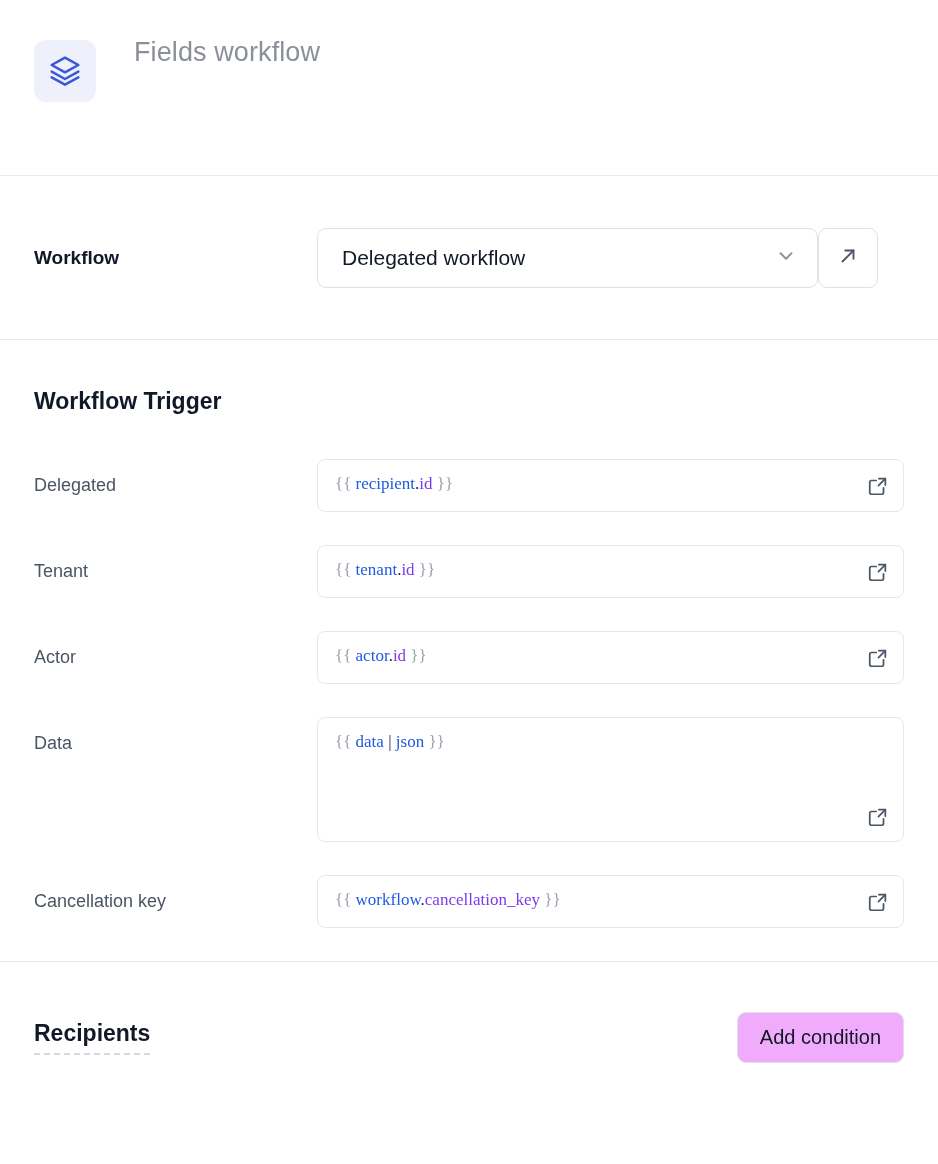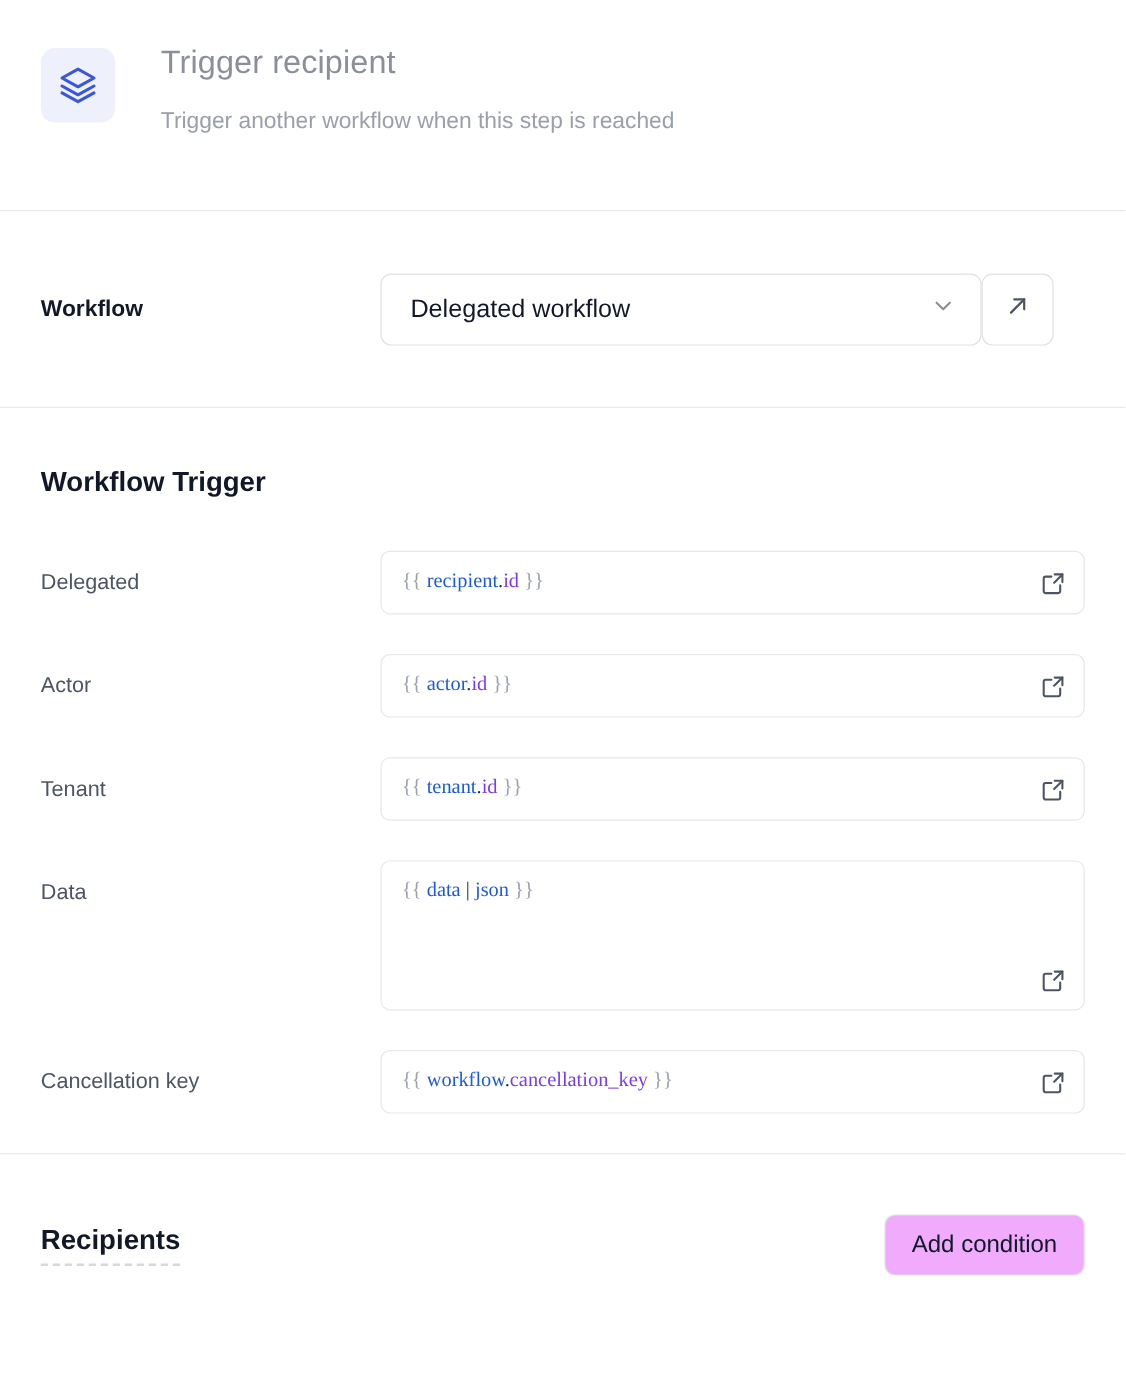--- a/index.html
+++ b/index.html
@@ -202,22 +202,21 @@
 
 <div class="header">
   <div class="header-icon-box">
     <svg width="32" height="32" viewBox="0 0 24 24" fill="none" stroke="#3b57d6" stroke-width="1.9" stroke-linecap="round" stroke-linejoin="round">
       <polygon points="12 2 2 7.5 12 13 22 7.5 12 2"></polygon>
       <polyline points="2 12.5 12 18 22 12.5"></polyline>
       <polyline points="2 16.8 12 22.3 22 16.8"></polyline>
     </svg>
   </div>
   <div class="header-text">
-    <div class="header-title">Trigger recipient</div>
-    <div class="header-subtitle">Trigger another workflow when this step is reached</div>
+    <div class="header-title">Fields workflow</div>
   </div>
 </div>
 
 <div class="divider"></div>
 
 <div class="workflow-section">
   <div class="row-label">Workflow</div>
   <div class="select-wrap">
     <div class="select-box">
       <span class="select-value">Delegated workflow</span>
@@ -248,34 +247,34 @@
         <div class="field-control">
           <div class="code"><span class="tok-brace">{{ </span><span class="tok-obj">recipient</span><span class="tok-dot">.</span><span class="tok-prop">id</span><span class="tok-brace"> }}</span></div>
           <span class="ext-link"><svg width="22" height="22" viewBox="0 0 24 24" fill="none" stroke="#4b5563" stroke-width="1.9" stroke-linecap="round" stroke-linejoin="round">
               <path d="M13 4h7v7"></path>
               <line x1="12.5" y1="11.5" x2="20" y2="4"></line>
               <path d="M18 14v5.2a1.8 1.8 0 0 1-1.8 1.8H4.8A1.8 1.8 0 0 1 3 19.2V7.8A1.8 1.8 0 0 1 4.8 6H10"></path>
             </svg></span>
         </div>
       </div>
       <div class="field-row">
+        <div class="field-label">Tenant</div>
+        <div class="field-control">
+          <div class="code"><span class="tok-brace">{{ </span><span class="tok-obj">tenant</span><span class="tok-dot">.</span><span class="tok-prop">id</span><span class="tok-brace"> }}</span></div>
+          <span class="ext-link"><svg width="22" height="22" viewBox="0 0 24 24" fill="none" stroke="#4b5563" stroke-width="1.9" stroke-linecap="round" stroke-linejoin="round">
+              <path d="M13 4h7v7"></path>
+              <line x1="12.5" y1="11.5" x2="20" y2="4"></line>
+              <path d="M18 14v5.2a1.8 1.8 0 0 1-1.8 1.8H4.8A1.8 1.8 0 0 1 3 19.2V7.8A1.8 1.8 0 0 1 4.8 6H10"></path>
+            </svg></span>
+        </div>
+      </div>
+      <div class="field-row">
         <div class="field-label">Actor</div>
         <div class="field-control">
           <div class="code"><span class="tok-brace">{{ </span><span class="tok-obj">actor</span><span class="tok-dot">.</span><span class="tok-prop">id</span><span class="tok-brace"> }}</span></div>
-          <span class="ext-link"><svg width="22" height="22" viewBox="0 0 24 24" fill="none" stroke="#4b5563" stroke-width="1.9" stroke-linecap="round" stroke-linejoin="round">
-              <path d="M13 4h7v7"></path>
-              <line x1="12.5" y1="11.5" x2="20" y2="4"></line>
-              <path d="M18 14v5.2a1.8 1.8 0 0 1-1.8 1.8H4.8A1.8 1.8 0 0 1 3 19.2V7.8A1.8 1.8 0 0 1 4.8 6H10"></path>
-            </svg></span>
-        </div>
-      </div>
-      <div class="field-row">
-        <div class="field-label">Tenant</div>
-        <div class="field-control">
-          <div class="code"><span class="tok-brace">{{ </span><span class="tok-obj">tenant</span><span class="tok-dot">.</span><span class="tok-prop">id</span><span class="tok-brace"> }}</span></div>
           <span class="ext-link"><svg width="22" height="22" viewBox="0 0 24 24" fill="none" stroke="#4b5563" stroke-width="1.9" stroke-linecap="round" stroke-linejoin="round">
               <path d="M13 4h7v7"></path>
               <line x1="12.5" y1="11.5" x2="20" y2="4"></line>
               <path d="M18 14v5.2a1.8 1.8 0 0 1-1.8 1.8H4.8A1.8 1.8 0 0 1 3 19.2V7.8A1.8 1.8 0 0 1 4.8 6H10"></path>
             </svg></span>
         </div>
       </div>
       <div class="field-row">
         <div class="field-label">Data</div>
         <div class="field-control tall">

